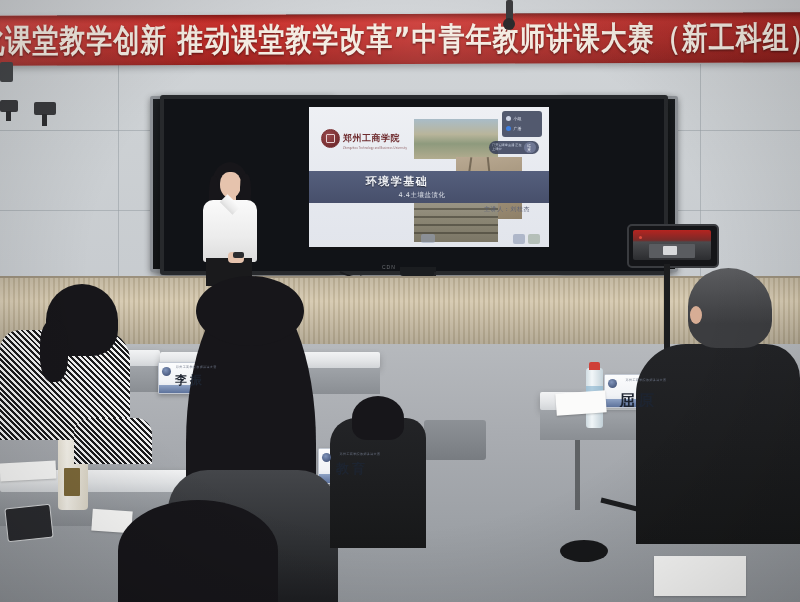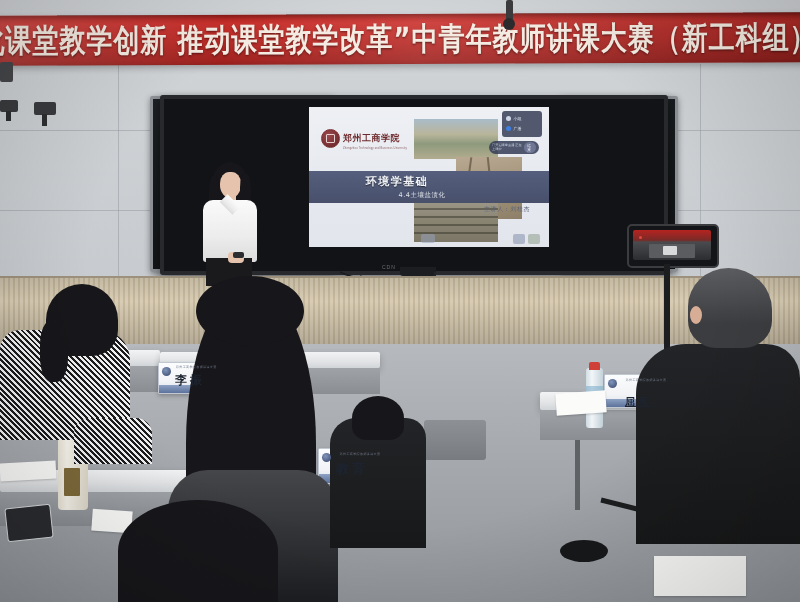--- a/index.html
+++ b/index.html
@@ -436,21 +436,21 @@
 
   <div class="plate" style="left:318px;top:448px;width:66px;height:34px;">
     <span class="plate-head">郑州工商学院教师讲课大赛</span>
     <span class="plate-seal"></span>
     <span class="plate-name" style="font-size:13px;margin-top:5px;">教育</span>
   </div>
 
   <div class="plate" style="left:604px;top:374px;width:66px;height:32px;">
     <span class="plate-head">郑州工商学院教师讲课大赛</span>
     <span class="plate-seal"></span>
-    <span class="plate-name" style="font-size:10px;margin-top:21px;text-decoration:underline;">屈原</span>
+    <span class="plate-name" style="font-size:16px;margin-top:21px;text-decoration:underline;">屈原</span>
   </div>
 
   <div class="plate" style="left:702px;top:482px;width:96px;height:48px;transform:rotate(-2deg);">
     <span class="plate-head">郑州工商学院教师讲课大赛</span>
     <span class="plate-seal"></span>
     <span class="plate-name" style="font-size:17px;margin-top:4px;">郑 卫 芳</span>
   </div>
 
   <div class="desk" style="left:0px;top:470px;width:240px;height:22px;"></div>
   <div class="desk-side" style="left:0px;top:492px;width:240px;height:34px;"></div>

